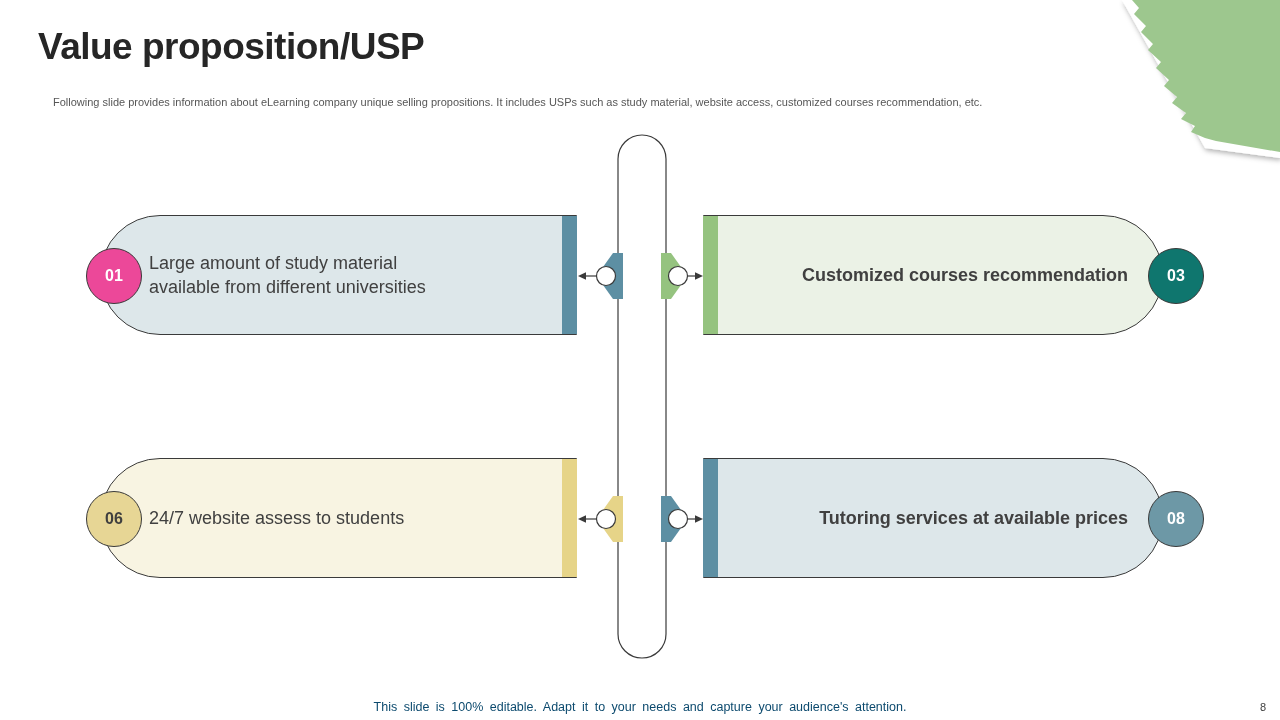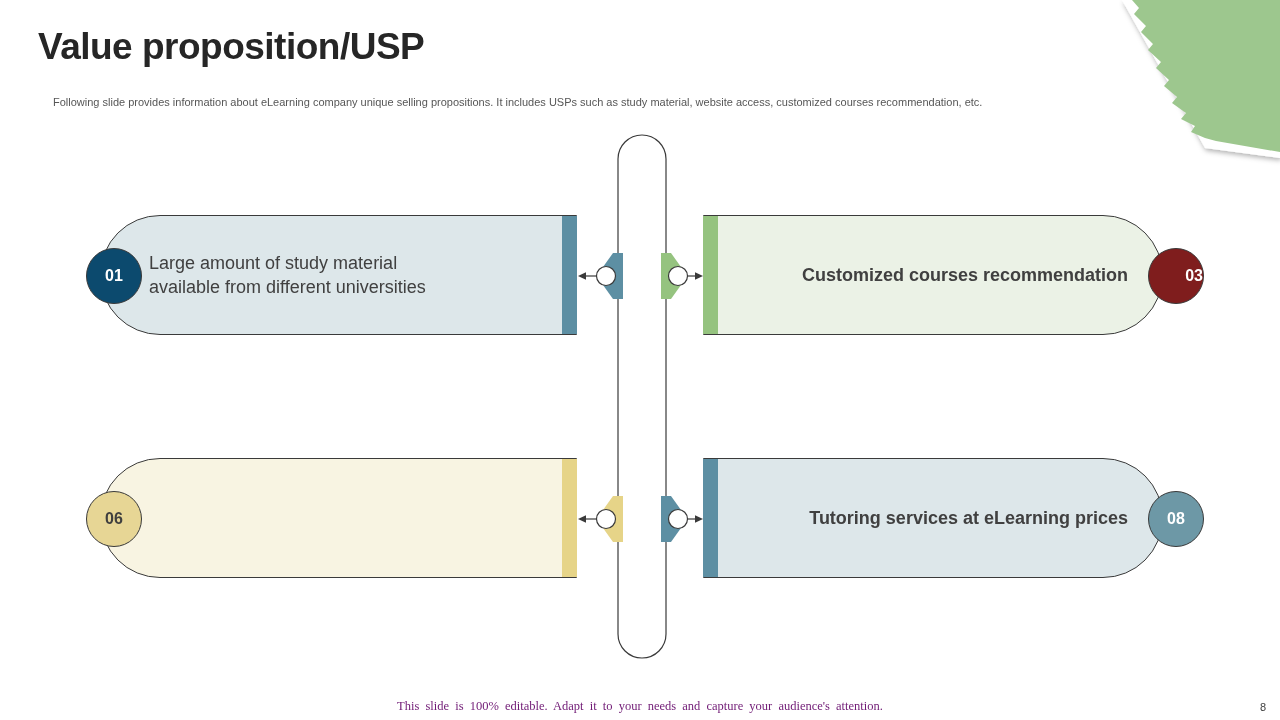--- a/index.html
+++ b/index.html
@@ -40,21 +40,21 @@
   .badge-light{color:#ffffff;}
   .badge-dark{color:#3f3f3f;}
   .box-text{
     position:absolute;top:50%;transform:translateY(-50%);
     font-size:18px;color:#404040;line-height:24px;white-space:pre-line;
   }
   .text-l{left:48px;width:345px;text-align:left;}
   .text-r{right:34px;width:360px;text-align:right;font-weight:bold;}
   .footer-note{
     position:absolute;left:0;right:0;bottom:6px;text-align:center;
-    font-size:12.5px;color:#701a75;word-spacing:3px;font-family:Liberation Serif, serif;
+    font-size:12.5px;color:#0c4a6e;word-spacing:3px;
   }
   .page-number{
     position:absolute;right:14px;bottom:7px;font-size:11px;color:#404040;
   }
 </style>
 </head>
 <body>
 
 <div class="slide">
 
@@ -99,46 +99,47 @@
     <g>
       <polygon points="661,496 671,496 681,510 681,528 671,542 661,542" fill="#5d8fa3"></polygon>
       <line x1="688" y1="519" x2="696" y2="519" stroke="#3a3a3a" stroke-width="1.2"></line>
       <polygon points="703,519 695,515.2 695,522.8" fill="#3a3a3a"></polygon>
       <circle cx="678" cy="519" r="9.5" stroke="#3a3a3a" stroke-width="1.2" fill="#ffffff"></circle>
     </g>
   </svg>
 
   <div id="box1" class="usp-box box-left" style="background-color: rgb(221, 231, 234);">
     <div class="edge-bar bar-right" style="background-color: rgb(93, 143, 163);"></div>
-    <div class="badge badge-l badge-light" style="background-color: #0c4a6e;">
+    <div class="badge badge-l badge-light" style="background-color: #ec4899;">
       <span>01</span>
     </div>
     <div class="box-text text-l">Large amount of study material
 available from different universities</div>
   </div>
 
   <div id="box2" class="usp-box box-left" style="background-color: rgb(248, 244, 226);">
     <div class="edge-bar bar-right" style="background-color: rgb(230, 212, 136);"></div>
     <div class="badge badge-l badge-dark" style="background-color: rgb(231, 214, 149);">
       <span>06</span>
     </div>
+    <div class="box-text text-l">24/7 website assess to students</div>
   </div>
 
   <div id="box3" class="usp-box box-right" style="background-color: rgb(235, 242, 230);">
     <div class="edge-bar bar-left" style="background-color: rgb(149, 195, 127);"></div>
-    <div class="badge badge-r badge-light" style="background-color: #7f1d1d; justify-content: flex-end;">
+    <div class="badge badge-r badge-light" style="background-color: #0f766e;">
       <span>03</span>
     </div>
     <div class="box-text text-r">Customized courses recommendation</div>
   </div>
 
   <div id="box4" class="usp-box box-right" style="background-color: rgb(221, 231, 234);">
     <div class="edge-bar bar-left" style="background-color: rgb(93, 143, 163);"></div>
     <div class="badge badge-r badge-light" style="background-color: rgb(109, 152, 166);">
       <span>08</span>
     </div>
-    <div class="box-text text-r">Tutoring services at eLearning prices</div>
+    <div class="box-text text-r">Tutoring services at available prices</div>
   </div>
 
   <div class="footer-note">This slide is 100% editable. Adapt it to your needs and capture your audience's attention.</div>
   <div class="page-number">8</div>
 
 </div>
 
 </body></html>

